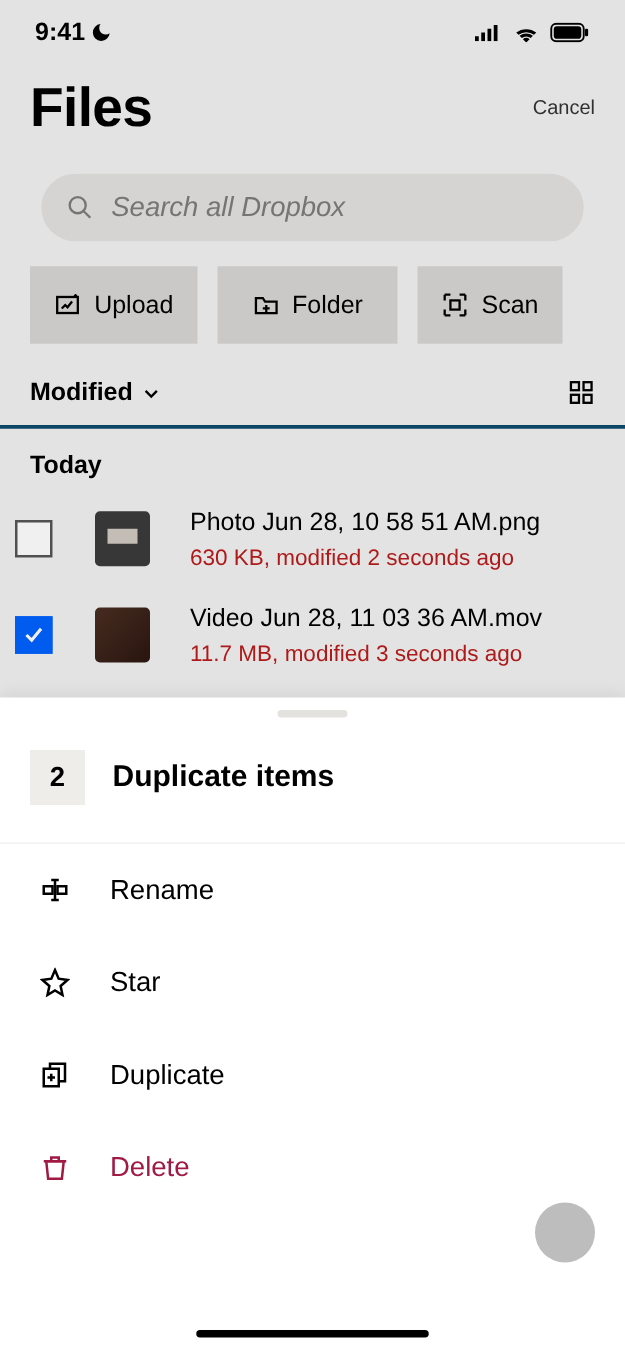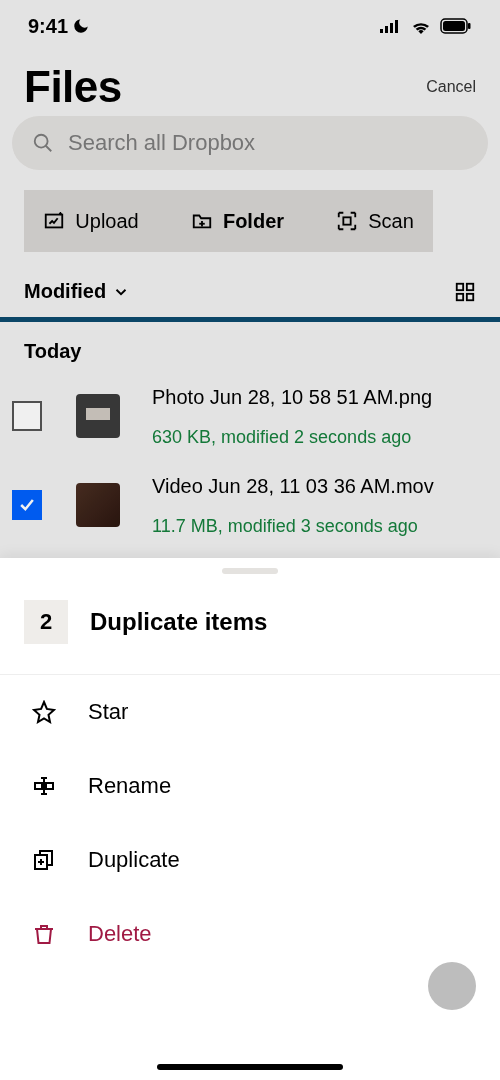--- a/index.html
+++ b/index.html
@@ -2,41 +2,41 @@
 <html><head>
 <meta charset="utf-8">
 <style>
   * { box-sizing: border-box; margin: 0; padding: 0; font-family: -apple-system, BlinkMacSystemFont, "Helvetica Neue", sans-serif; }
   html, body { width: 500px; height: 1080px; overflow: hidden; background: #fff; }
   .screen { position: relative; width: 500px; height: 1080px; background: #fff; }
   .dimmed { position: absolute; inset: 0; background: #f2f2f2; filter: brightness(0.94); }
   .status-bar { display: flex; justify-content: space-between; align-items: center; height: 52px; padding: 0 28px; font-size: 20px; font-weight: 600; }
   .status-left { display: flex; align-items: center; gap: 4px; }
   .status-right { display: flex; align-items: center; gap: 8px; }
-  .header { display: flex; justify-content: space-between; align-items: center; padding: 10px 24px 4px; }
+  .header { display: flex; justify-content: space-between; align-items: center; padding: 10px 24px 27px; }
   .header h1 { font-size: 44px; font-weight: 700; letter-spacing: -0.5px; }
   .cancel { font-size: 16px; font-weight: 400; color: #333; }
-  .search-wrap { padding: 0 12px; }
+  .search-wrap { padding: 0 33px; font-style: italic; }
   .search { display: flex; align-items: center; gap: 14px; background: #e3e1df; border-radius: 30px; height: 54px; padding: 0 20px; }
   .search-ph { color: #7c7c7c; font-size: 22px; }
-  .actions { display: flex; padding: 20px 24px; }
+  .actions { display: flex; gap: 16px; padding: 20px 24px; }
   .abtn { flex: 0 0 auto; display: flex; align-items: center; justify-content: center; gap: 10px; background: #d8d6d4; height: 62px; padding: 0 22px; font-size: 20px; font-weight: 500; }
-  .abtn:nth-child(1){ width:134px; } .abtn:nth-child(2){ width:159px;font-weight:bold; } .abtn:nth-child(3){ width:116px; }
-  .sort-row { display: flex; justify-content: space-between; align-items: flex-end; padding: 8px 24px 14px; border-bottom: 5px solid #0c4a6e; }
+  .abtn:nth-child(1){ width:134px; } .abtn:nth-child(2){ width:144px; } .abtn:nth-child(3){ width:116px; }
+  .sort-row { display: flex; justify-content: space-between; align-items: flex-start; padding: 8px 24px 14px; border-bottom: 3px solid #0c4a6e; }
   .sort { display: flex; align-items: center; gap: 6px; font-size: 20px; font-weight: 600; }
   .section-label { padding: 18px 24px 8px; font-size: 20px; font-weight: 700; }
   .file-row { display: flex; align-items: center; padding: 12px 12px 12px 12px; gap: 32px; }
   .cb { width: 30px; height: 30px; border: 2px solid #555; background: #fff; margin-left: 0; margin-right: 2px; flex-shrink:0; }
   .cb.checked { background: #0061fe; border-color: #0061fe; display:flex; align-items:center; justify-content:center; }
   .thumb { width: 44px; height: 44px; background: #444; border-radius: 4px; flex-shrink:0; display:flex; align-items:center; justify-content:center; }
   .thumb.doc { background: linear-gradient(#3a3a3a 0 30%, #3a3a3a 30% 100%); position:relative; }
   .thumb.doc::after { content:""; position:absolute; top:14px; left:10px; right:10px; height:12px; background:#cfc9c2; }
   .thumb.video { background: linear-gradient(135deg,#4a2e22,#2b160f); }
   .file-meta .fname { font-size: 20px; font-weight: 500; line-height: 1.4; }
-  .file-meta .fsub { font-size: 18px; color: #15803d; margin-top: 16px; }
+  .file-meta .fsub { font-size: 18px; color: #b91c1c; margin-top: 4px; }
 
   .sheet { position: absolute; left: 0; right: 0; bottom: 0; top: 558px; background: #fff; border-radius: 0; box-shadow: 0 -2px 14px rgba(0,0,0,0.08); }
   .grabber { width: 56px; height: 6px; background: #e4e2df; border-radius: 3px; margin: 10px auto 20px; }
   .sel-header { display: flex; align-items: center; gap: 22px; padding: 6px 24px 30px; border-bottom: 1px solid #eee; }
   .badge { width: 44px; height: 44px; background: #efedea; display:flex; align-items:center; justify-content:center; font-size: 22px; font-weight: 700; }
   .sel-title { font-size: 24px; font-weight: 700; }
   .sheet-item { display: flex; align-items: center; gap: 30px; padding: 24px 30px; font-size: 22px; font-weight: 500; }
   .sheet-item .ic { width: 28px; display:flex; justify-content:center; }
   .sheet-item.delete { color: #a01a44; }
   .sheet-item.delete svg path, .sheet-item.delete svg line { stroke: #a01a44; }
@@ -181,41 +181,41 @@
   <div class="sheet">
     <div class="grabber"></div>
     <div class="sel-header">
       <div class="badge">2</div>
       <div class="sel-title">Duplicate items</div>
     </div>
 
     <div class="sheet-item">
       <span class="ic">
         <svg width="24" height="24" viewBox="0 0 24 24">
-            <path d="M12 2l2.9 6.9L22 10l-5.5 4.8L18 22l-6-3.6L6 22l1.5-7.2L2 10l7.1-1.1z" fill="none" stroke="#000" stroke-width="2"></path>
-          </svg>
-      </span>
-      <span>Star</span>
-    </div>
-
-    <div class="sheet-item">
-      <span class="ic">
-        <svg width="24" height="24" viewBox="0 0 24 24">
             <line x1="12" y1="4" x2="12" y2="20" stroke="#000" stroke-width="2"></line>
             <path d="M9 4h6M9 20h6" stroke="#000" stroke-width="2"></path>
             <rect x="3" y="9" width="7" height="6" fill="none" stroke="#000" stroke-width="2"></rect>
             <rect x="14" y="9" width="7" height="6" fill="none" stroke="#000" stroke-width="2"></rect>
           </svg>
       </span>
       <span>Rename</span>
     </div>
 
     <div class="sheet-item">
       <span class="ic">
         <svg width="24" height="24" viewBox="0 0 24 24">
+            <path d="M12 2l2.9 6.9L22 10l-5.5 4.8L18 22l-6-3.6L6 22l1.5-7.2L2 10l7.1-1.1z" fill="none" stroke="#000" stroke-width="2"></path>
+          </svg>
+      </span>
+      <span>Star</span>
+    </div>
+
+    <div class="sheet-item">
+      <span class="ic">
+        <svg width="24" height="24" viewBox="0 0 24 24">
             <rect x="3" y="7" width="12" height="14" fill="none" stroke="#000" stroke-width="2"></rect>
             <path d="M8 7V3h12v14h-4" fill="none" stroke="#000" stroke-width="2"></path>
             <line x1="9" y1="11" x2="9" y2="17" stroke="#000" stroke-width="2"></line>
             <line x1="6" y1="14" x2="12" y2="14" stroke="#000" stroke-width="2"></line>
           </svg>
       </span>
       <span>Duplicate</span>
     </div>
 
 

